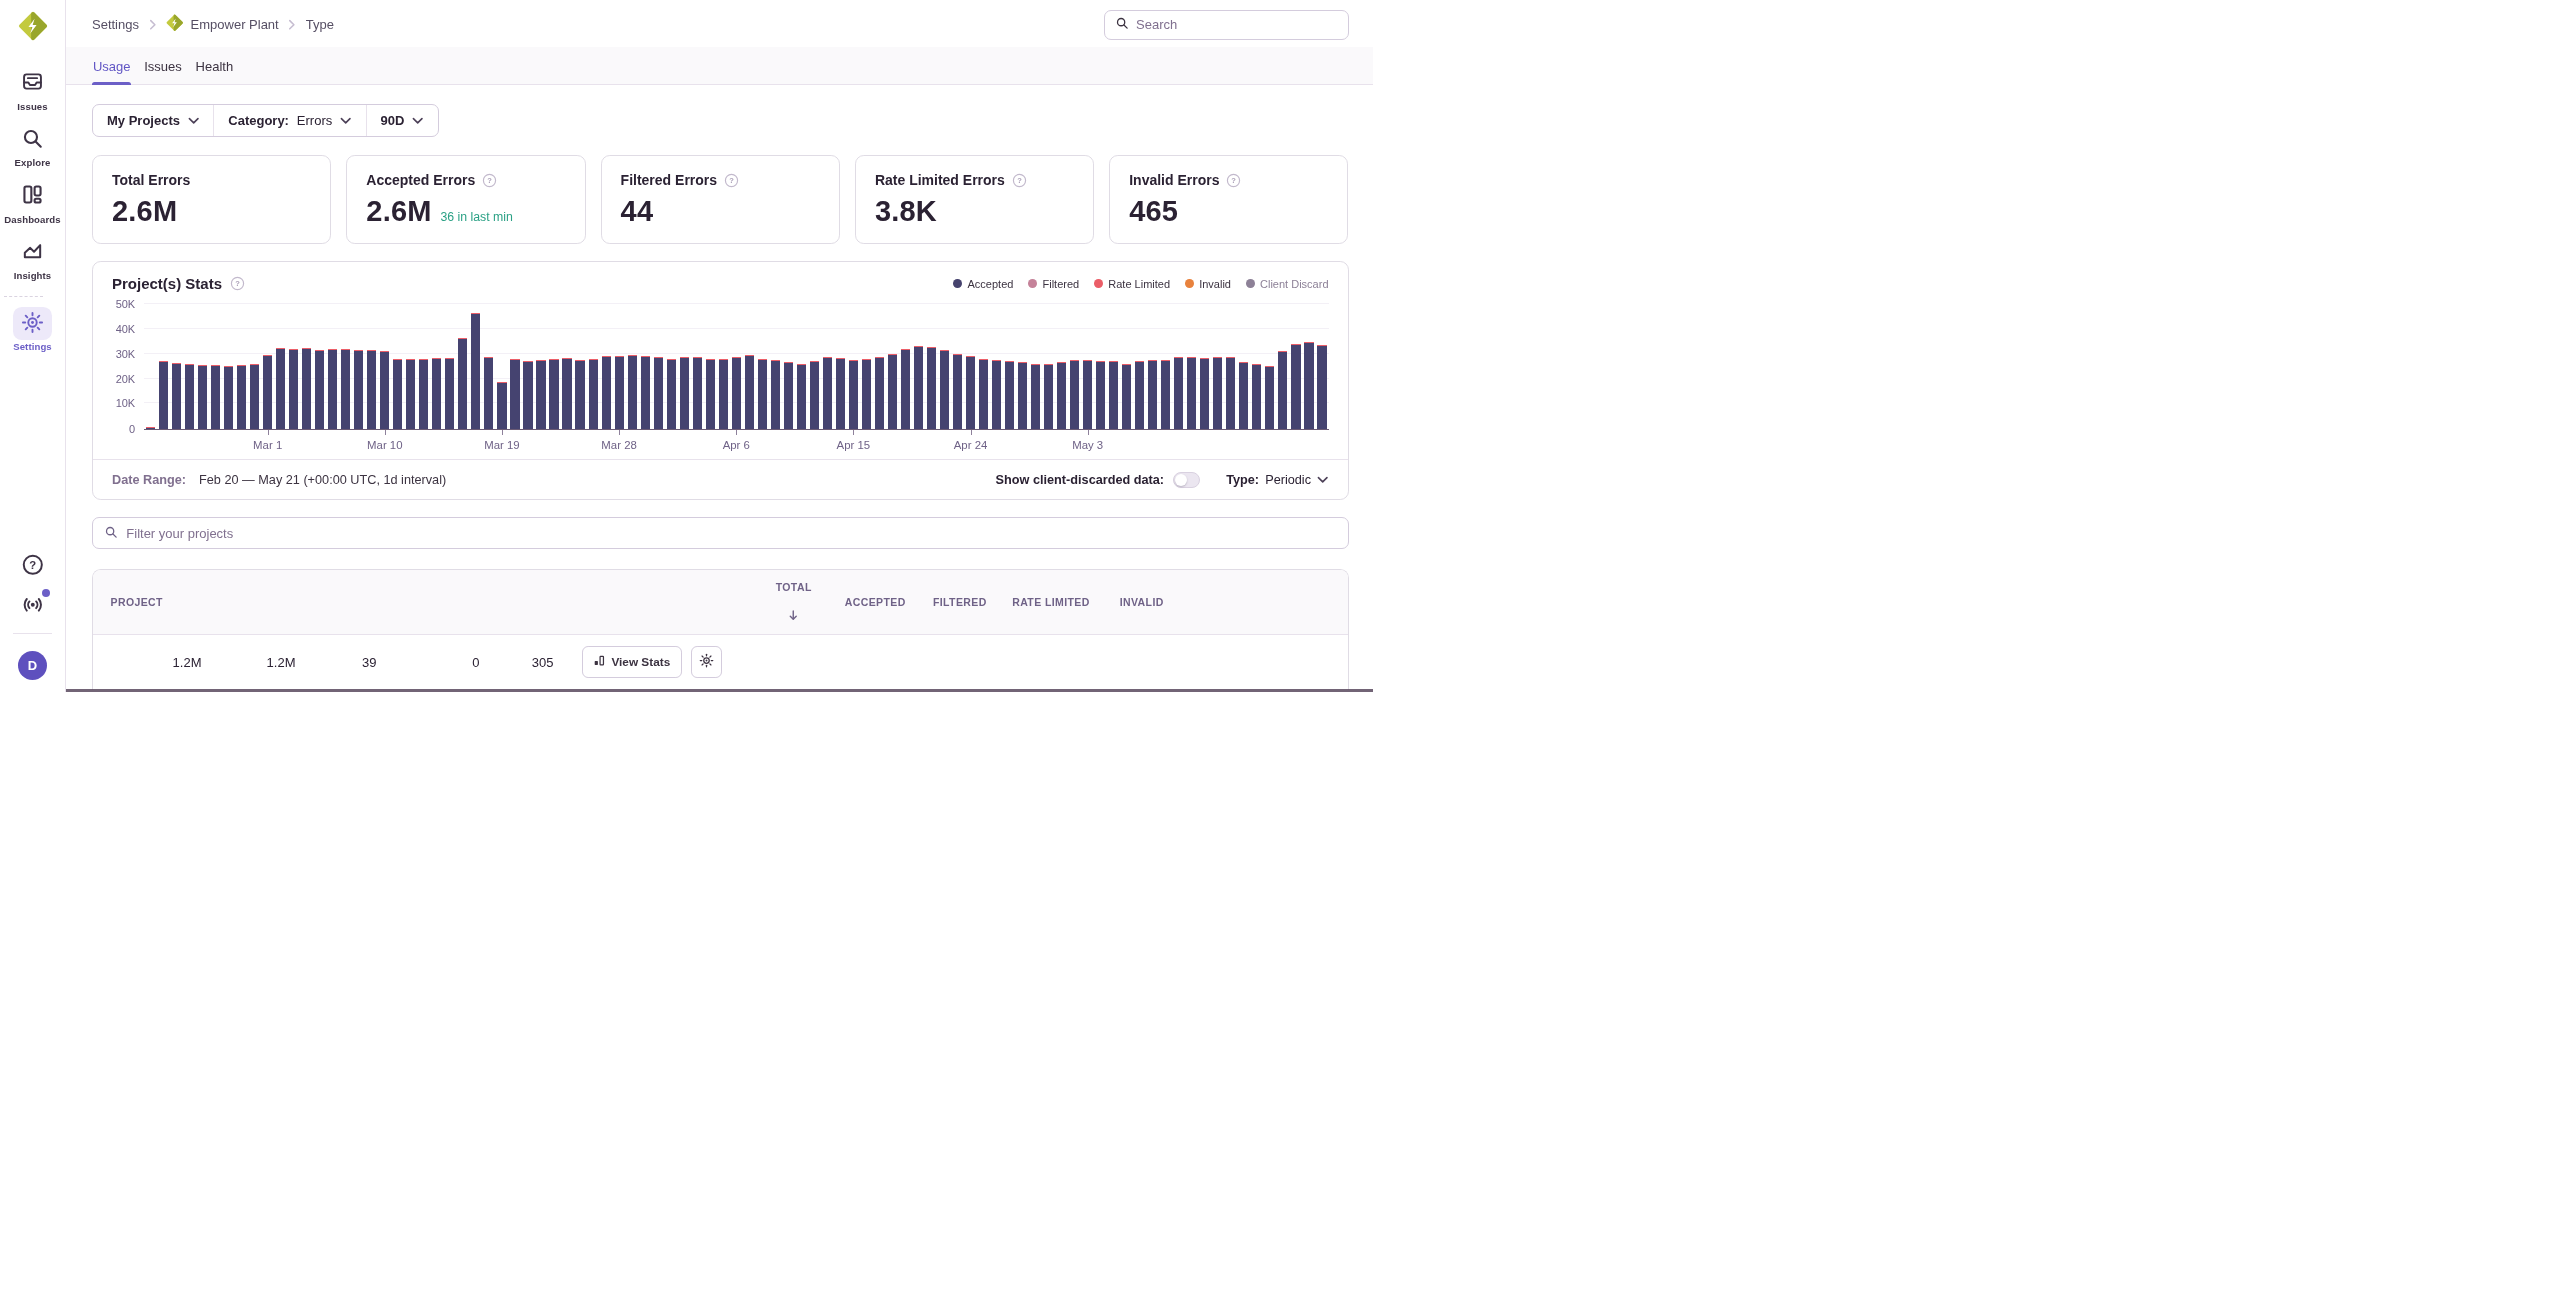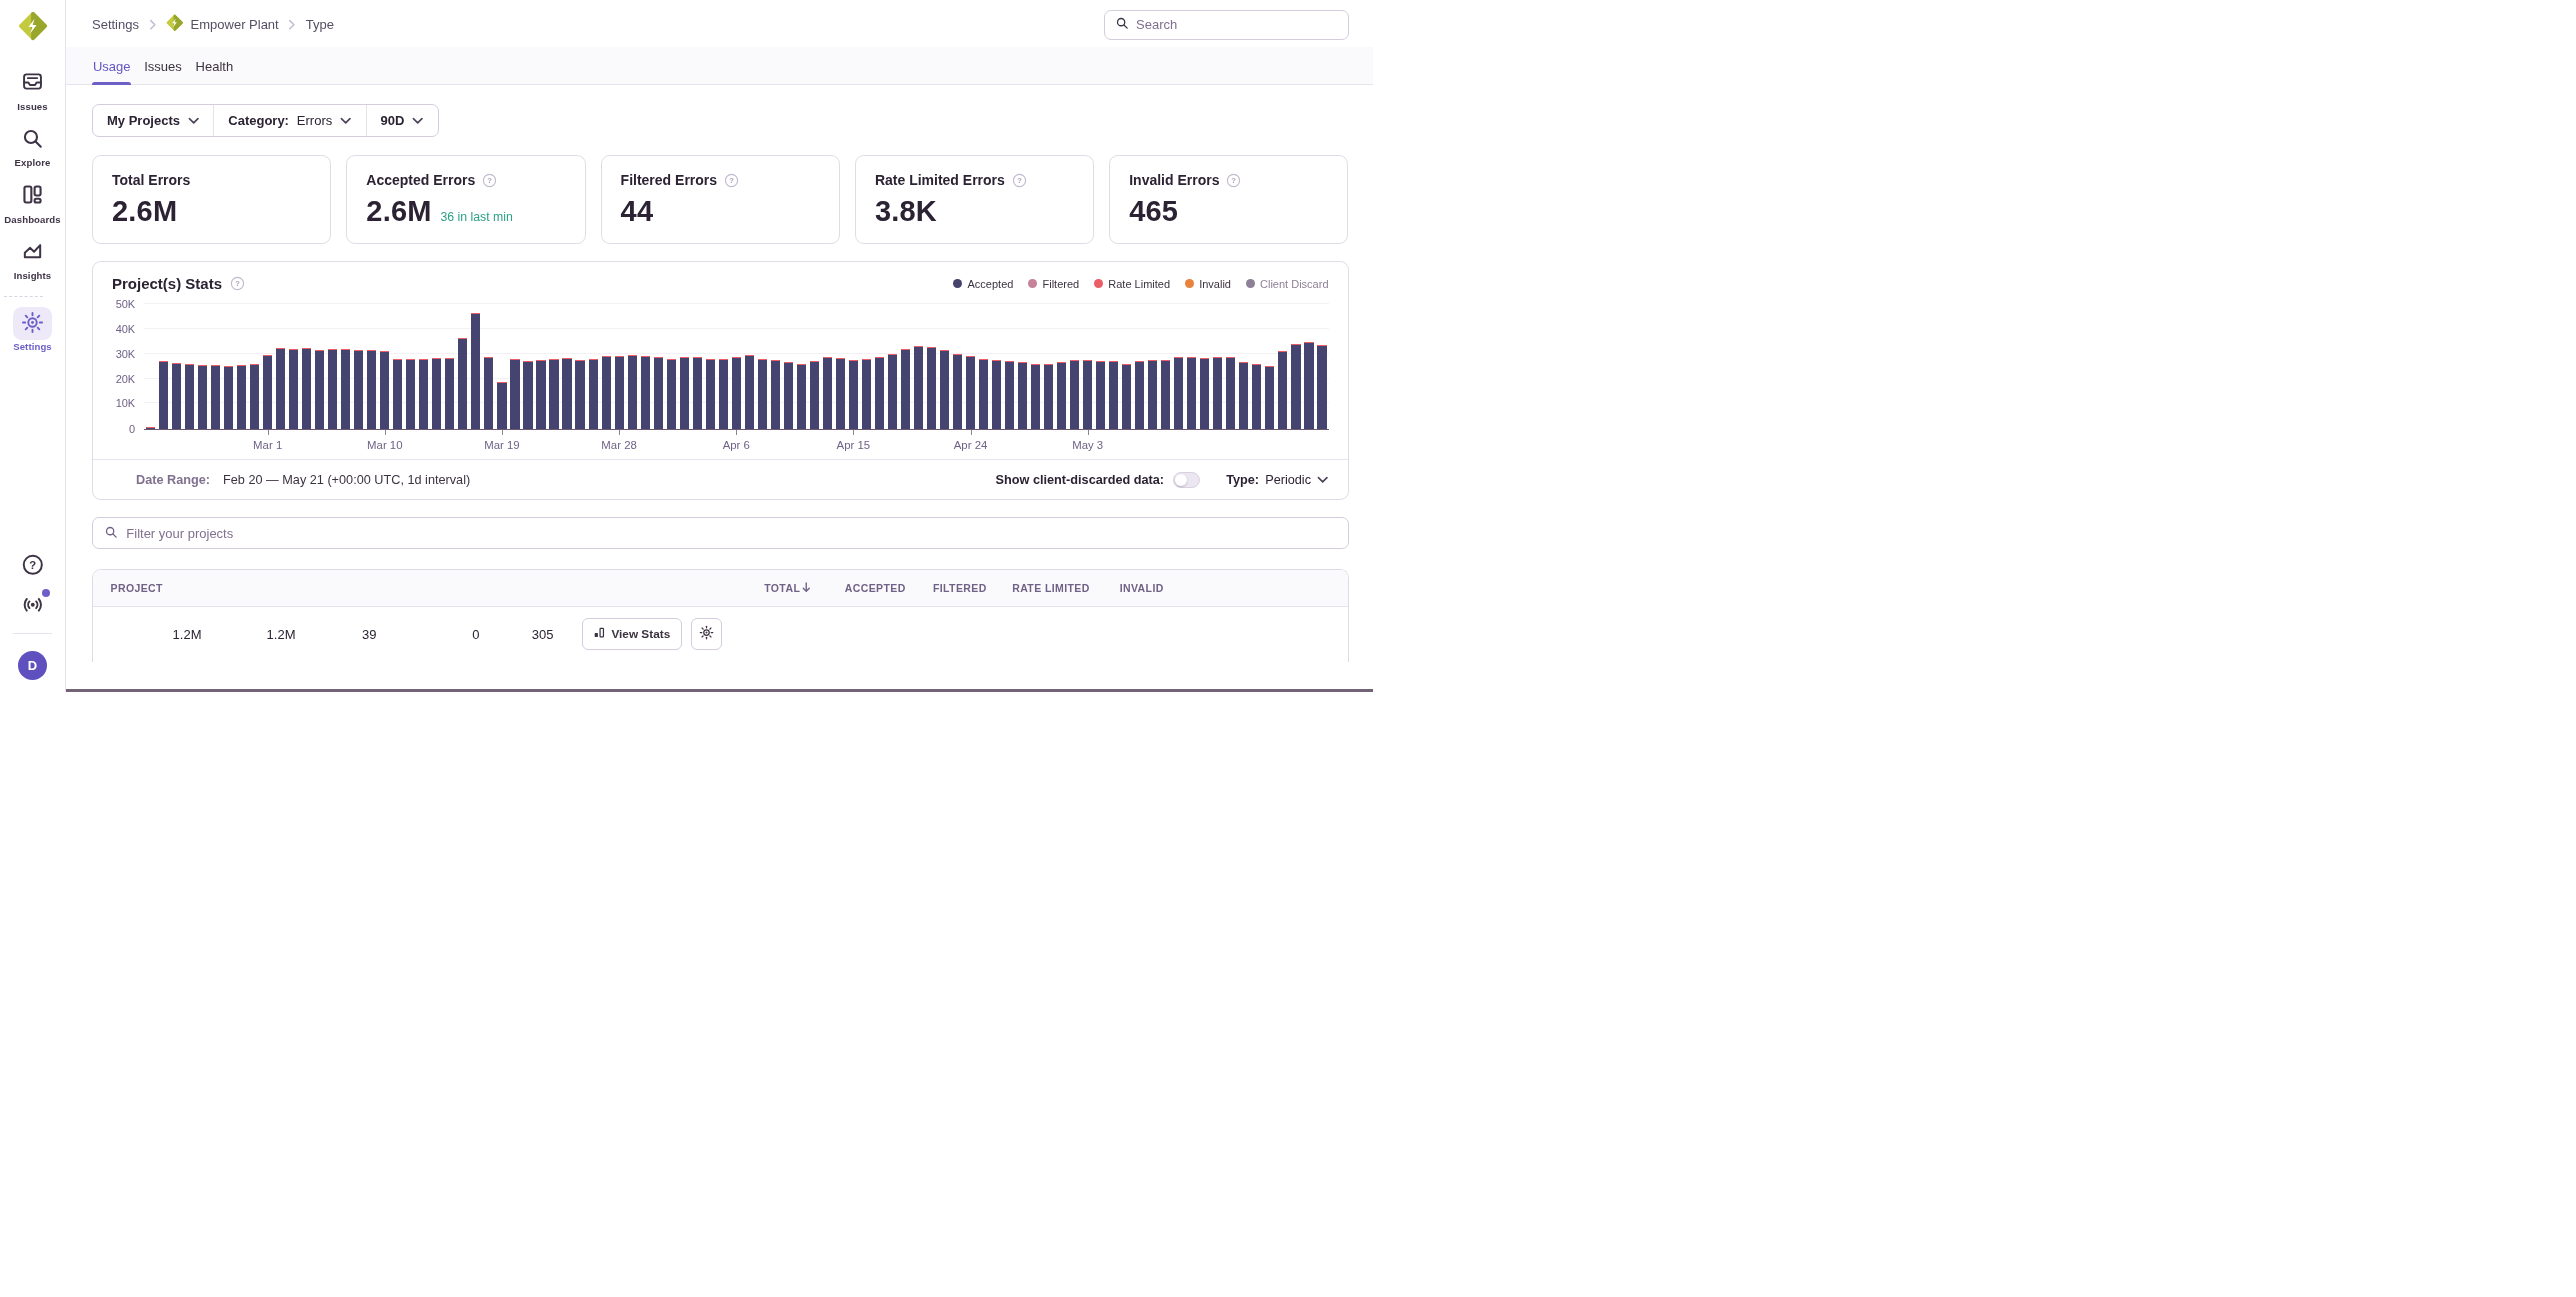--- a/index.html
+++ b/index.html
@@ -75,21 +75,21 @@
   .gridline { position:absolute; left:0; right:0; height:0.9px; background:#F3F0F6; }
   .baseline { position:absolute; left:0; right:0; bottom:0; height:1.8px; background:#6A5A74; }
   .bar { position:absolute; bottom:1.8px; background:#454370; display:flex; flex-direction:column; border-radius:0.9px 0.9px 0 0; }
   .bar-cap { width:100%; background:#EB5E68; flex-shrink:0; }
   .x-labels { position:relative; height:29px; }
   .x-tick { position:absolute; top:0; width:0.9px; height:4.4px; background:#8E819B; }
   .x-lab { position:absolute; top:8.8px; transform:translateX(-50%); font-size:11.4px; color:#6F6287; white-space:nowrap; }
   .panel-footer { border-top:0.9px solid #E8E2EC; display:flex; align-items:center; justify-content:space-between;
     padding:11.4px 19px; font-size:12.7px; }
   .dr-left { display:flex; align-items:center; }
-  .dr-label { color:#80708F; font-weight:700; margin-right:13px;margin-left:24px; }
+  .dr-label { color:#80708F; font-weight:700; margin-right:13px; }
   .dr-value { color:#3C3341; }
   .dr-right { display:flex; align-items:center; gap:8.8px; }
   .toggle-label { font-weight:700; }
   .toggle { width:27px; height:15.8px; border-radius:8.8px; background:#EBE6F0; border:0.9px solid #D9D1E0;
     position:relative; cursor:pointer; }
   .knob { position:absolute; left:0.9px; top:0.9px; width:12.3px; height:12.3px; border-radius:50%;
     background:#fff; box-shadow:0 0.9px 1.8px rgba(40,30,60,.25); }
   .type-group { display:flex; align-items:center; gap:6.1px; margin-left:17.5px; cursor:pointer; }
   .type-label { font-weight:700; }
   
@@ -99,21 +99,21 @@
   .proj-filter input::placeholder { color:#80708F; }
   
   .table-panel { border:0.9px solid #E0DCE5; border-bottom:none; border-radius:8.8px 8.8px 0 0; overflow:hidden; background:#fff; }
   .thead { display:flex; align-items:center; background:#FAF9FB; border-bottom:0.9px solid #E8E2EC;
     padding:10.5px 15.8px 10.5px 17.5px; font-size:10.5px; font-weight:700; letter-spacing:0.4px; color:#6F6287; }
   .trow { display:flex; align-items:center; padding:11.4px 15.8px 11.4px 17.5px; font-size:13px; }
   .col-project { flex:1; display:flex; align-items:center; gap:8.8px; min-width:0; }
   .col-num { width:91px; text-align:right; flex-shrink:0; }
   .col-num.w-acc { width:94px; } .col-num.w-fil { width:81px; } .col-num.w-rl { width:103px; } .col-num.w-inv { width:74px; }
   .col-actions { width:168px; display:flex; justify-content:flex-end; gap:8.8px; flex-shrink:0; }
-  .th-sort { display:inline-flex; align-items:center; gap:1px; justify-content:flex-end; cursor:pointer; }
+  .th-sort { display:inline-flex; align-items:center; gap:16px; justify-content:flex-end; cursor:pointer;flex-direction:column; }
   .proj-link { color:#2760DC; cursor:pointer; }
   .btn { display:inline-flex; align-items:center; gap:6.1px; border:0.9px solid #D4CCDD; border-radius:6.1px;
     background:#fff; padding:6.1px 10.5px; font-size:11.8px; font-weight:700; color:#3C3341; cursor:pointer; font-family:inherit; }
   .btn.icon-only { padding:6.1px 7px; }
   .cut-strip { position:absolute; left:0; right:0; bottom:0; height:2.6px; background:#59495E; opacity:.85; }
 </style>
 </head>
 <body>
 
 <nav class="sidebar">

